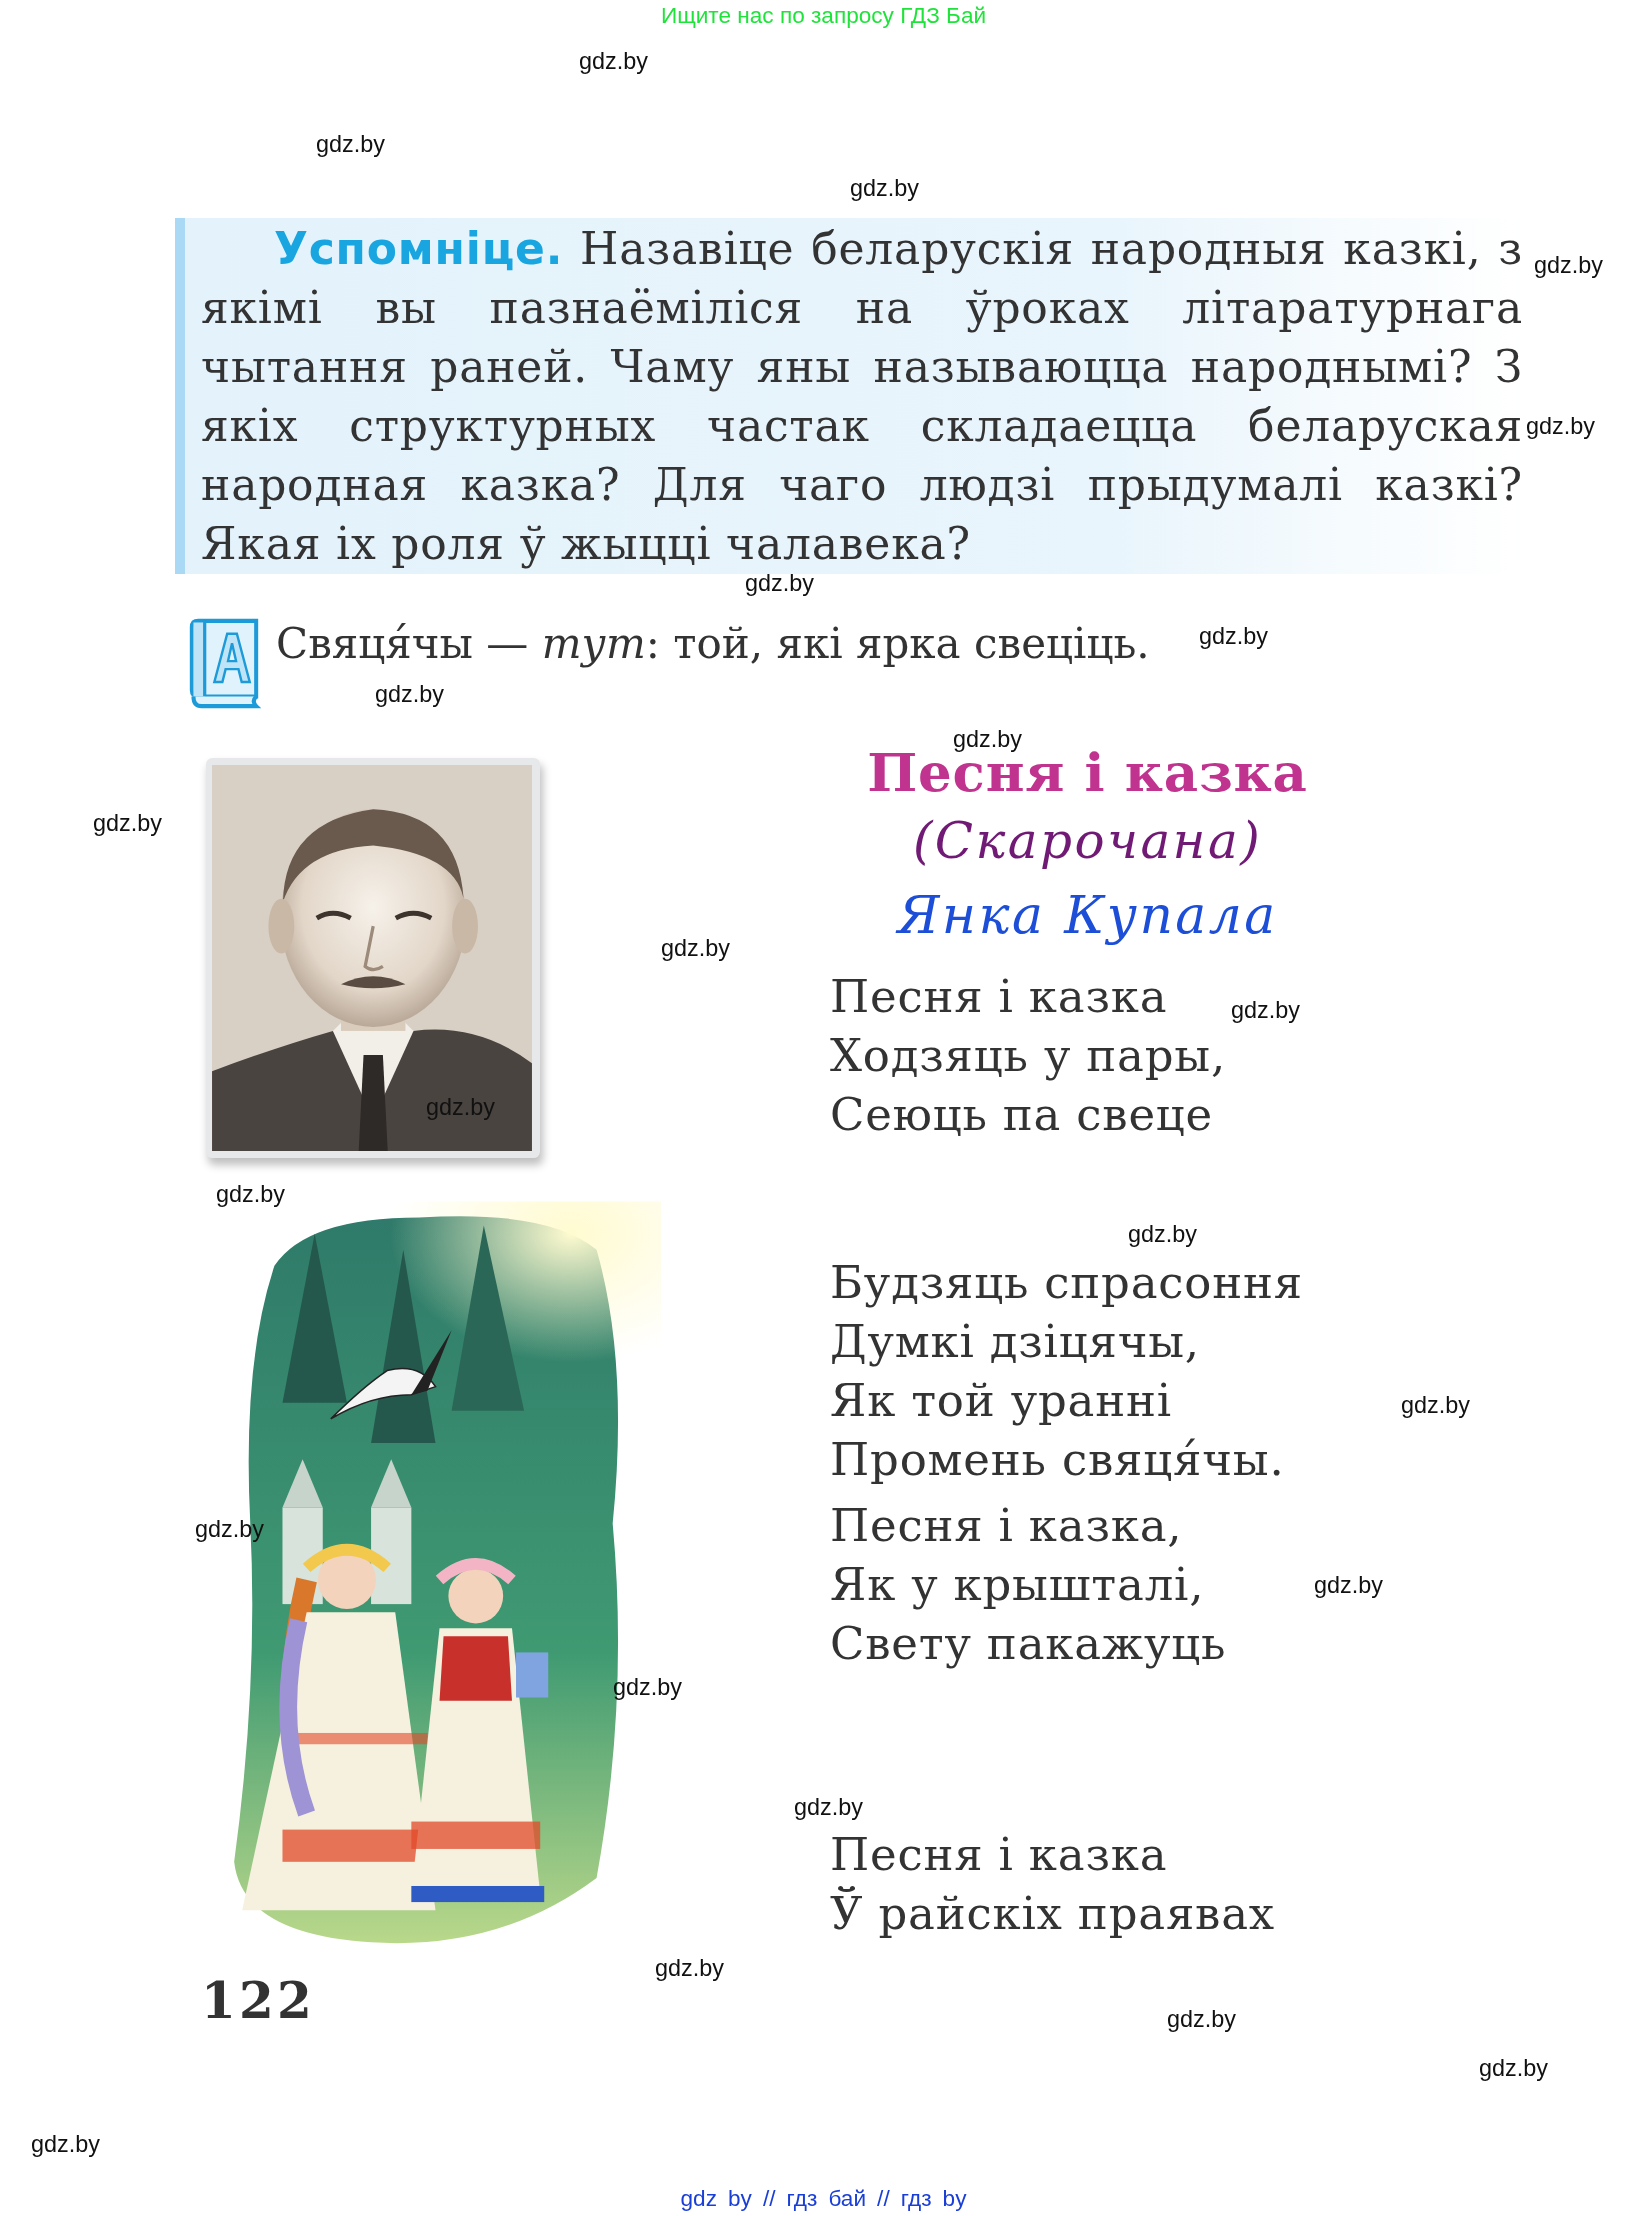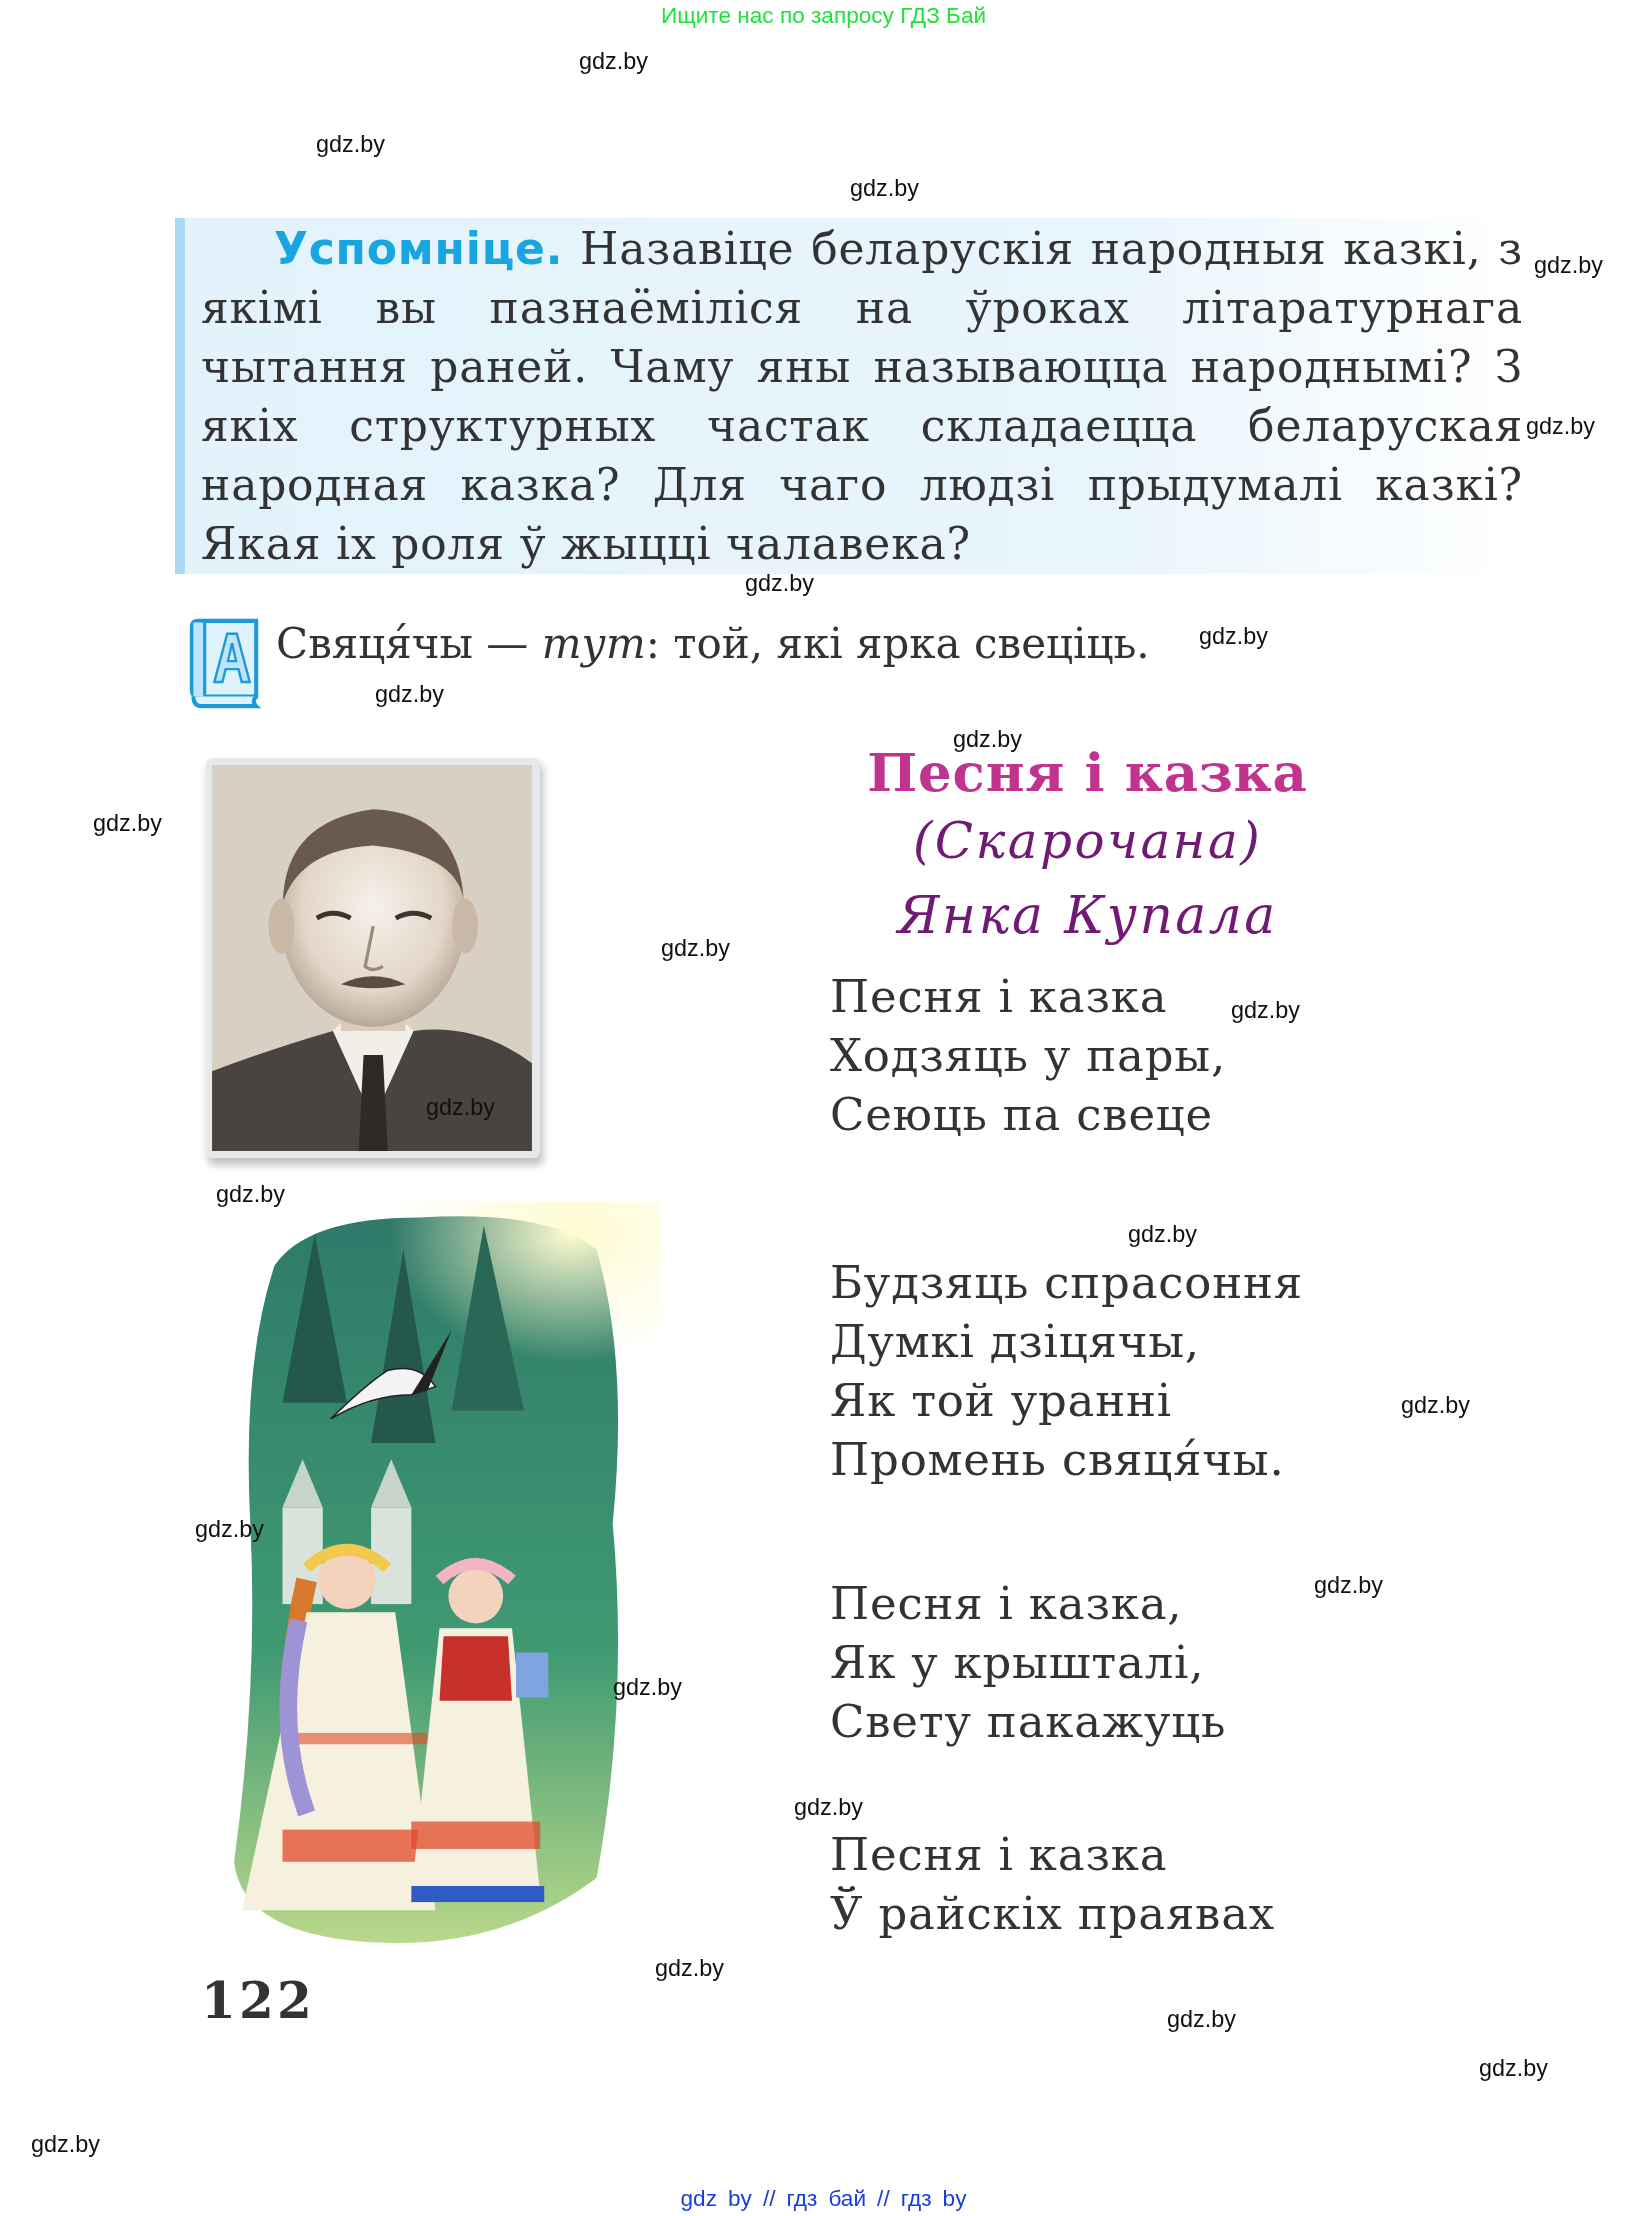--- a/index.html
+++ b/index.html
@@ -70,27 +70,27 @@
     .poem-title {
       top: 741px; left: 854px; width: 467px; text-align: center;
       font-size: 53px; font-weight: bold; color: #c0338f; letter-spacing: 0.8px;
     }
     .poem-subtitle {
       top: 812px; left: 854px; width: 467px; text-align: center;
       font-size: 50px; font-style: italic; color: #701a75; letter-spacing: 2.4px;
     }
     .poem-author {
       top: 885px; left: 854px; width: 467px; text-align: center;
-      font-size: 52px; font-style: italic; color: #701a75; letter-spacing: 2.4px;
+      font-size: 52px; font-style: italic; color: #1d4ed8; letter-spacing: 2.4px;
     }
     .stanza { left: 830px; font-size: 45px; line-height: 59px; color: #333; letter-spacing: 0.8px; }
     .stanza div { white-space: nowrap; }
     .stanza-1 { top: 967px; }
     .stanza-2 { top: 1253px; }
-    .stanza-3 { top: 1574px; }
+    .stanza-3 { top: 1496px; }
     .stanza-4 { top: 1825px; }
 
     .footer-links {
       top: 2186px; left: 0; width: 1647px; text-align: center;
       font-family: "Liberation Sans", sans-serif; font-size: 22.6px; color: #1a3fd6;
       word-spacing: 4.8px;
     }
   </style>
 </head>
 <body>

